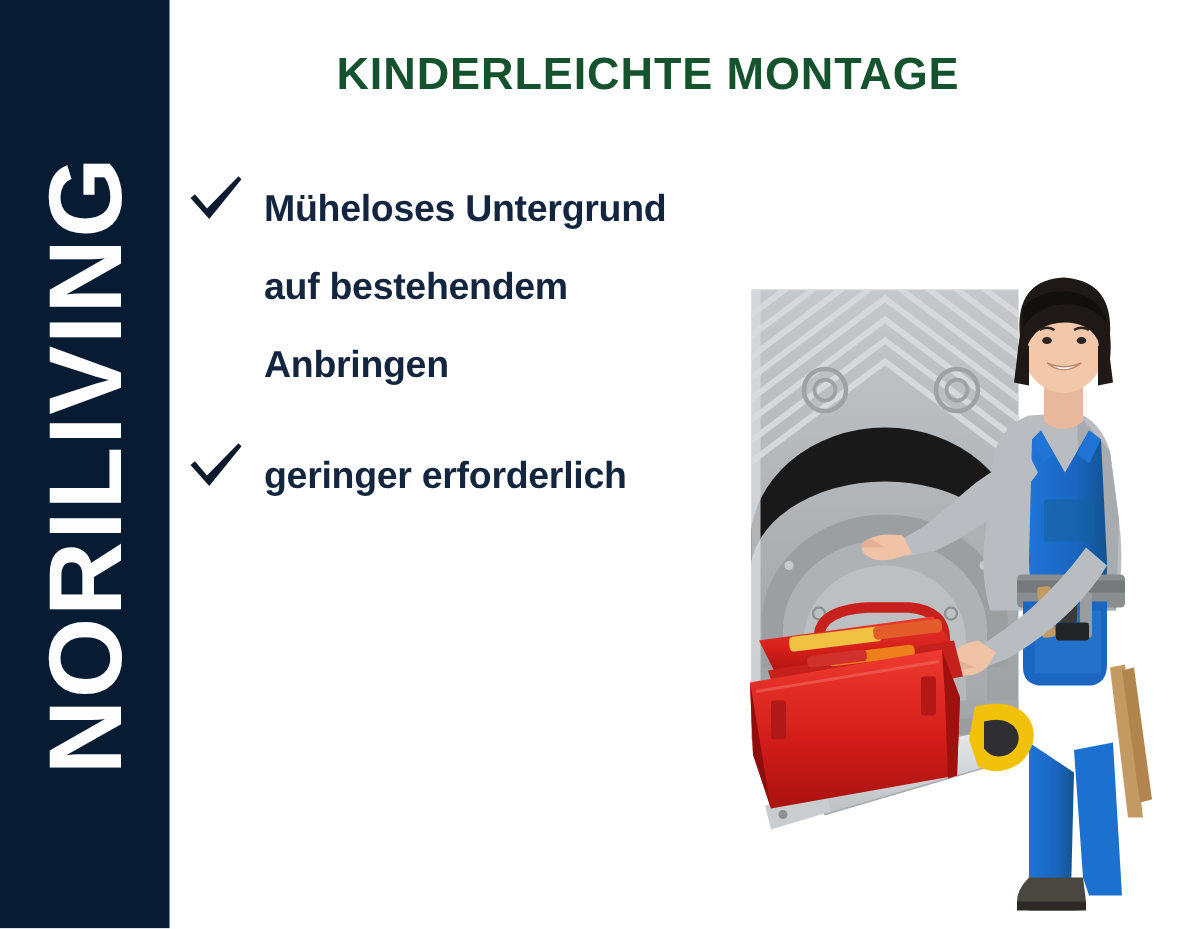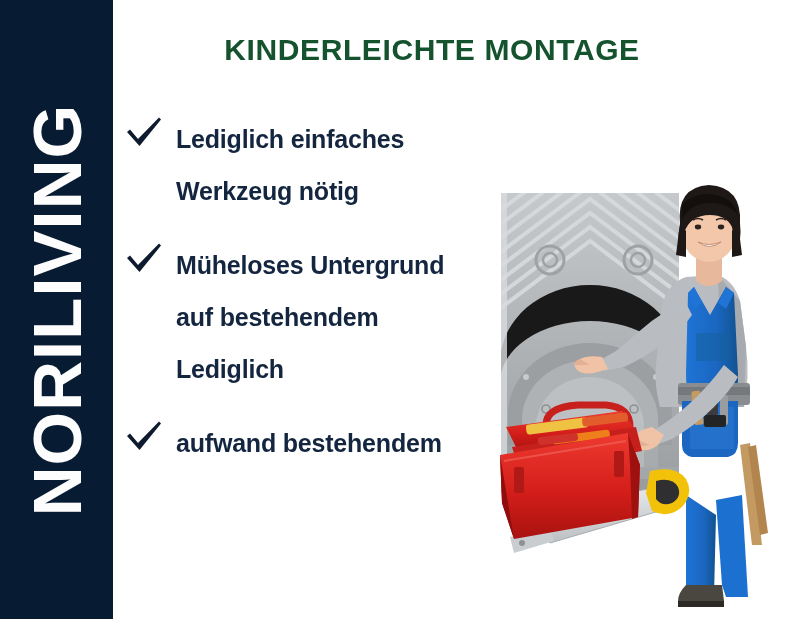--- a/index.html
+++ b/index.html
@@ -94,53 +94,42 @@
 <div id="banner">
 
   <div id="brandbar">
     <div id="brandbar-label">NORILIVING</div>
   </div>
 
   <div id="headline">KINDERLEICHTE MONTAGE</div>
 
   <div id="bullets">
 
-    <div class="bullet">
-      <span class="check-icon">
-        <svg viewBox="0 0 40 34" width="40" height="34">
-          <path d="M3 17 L6 14.5 L14 24 L35 2.5 L37 4.5 L15.5 31 Z" fill="#0E1B2E"></path>
-        </svg>
-      </span>
-      <div class="bullet-lines">
-        <div class="bullet-line">Lediglich einfaches</div>
-        <div class="bullet-line">Werkzeug nötig</div>
-      </div>
-    </div>
 
     <div class="bullet">
       <span class="check-icon">
         <svg viewBox="0 0 40 34" width="40" height="34">
           <path d="M3 17 L6 14.5 L14 24 L35 2.5 L37 4.5 L15.5 31 Z" fill="#0E1B2E"></path>
         </svg>
       </span>
       <div class="bullet-lines">
         <div class="bullet-line">Müheloses Untergrund</div>
         <div class="bullet-line">auf bestehendem</div>
-        <div class="bullet-line">Lediglich</div>
+        <div class="bullet-line">Anbringen</div>
       </div>
     </div>
 
     <div class="bullet">
       <span class="check-icon">
         <svg viewBox="0 0 40 34" width="40" height="34">
           <path d="M3 17 L6 14.5 L14 24 L35 2.5 L37 4.5 L15.5 31 Z" fill="#0E1B2E"></path>
         </svg>
       </span>
       <div class="bullet-lines">
-        <div class="bullet-line">aufwand bestehendem</div>
+        <div class="bullet-line">geringer erforderlich</div>
       </div>
     </div>
 
   </div>
 
   <div id="photo">
     <svg width="309" height="504" viewBox="0 0 309 504">
       <defs>
         <linearGradient id="panelGrad" x1="0" y1="0" x2="0" y2="1">
           <stop offset="0%" stop-color="#C6C9CB"></stop>

